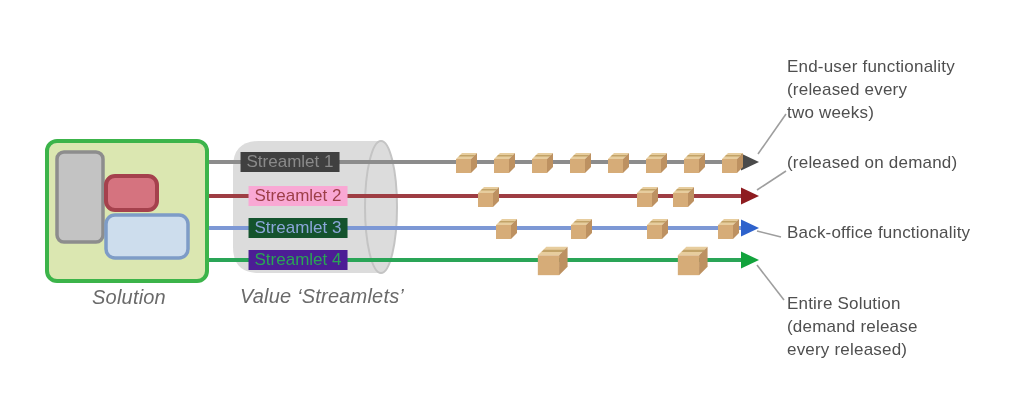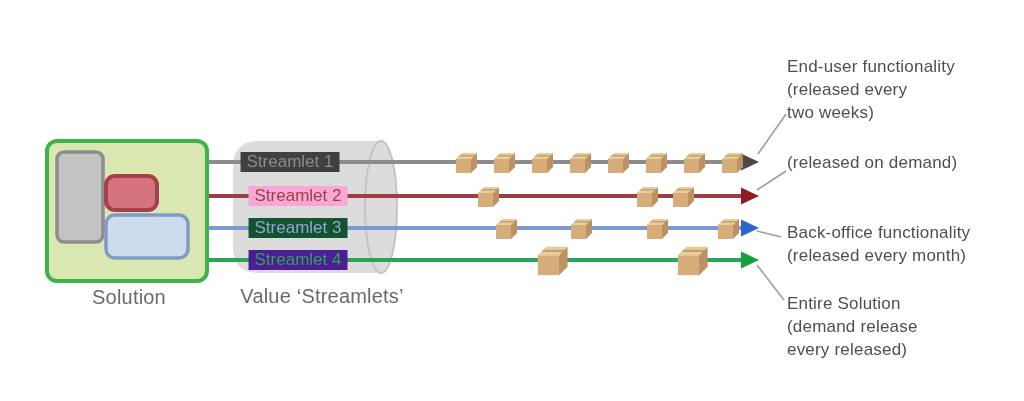--- a/index.html
+++ b/index.html
@@ -9,20 +9,21 @@
   }
   svg.scene{position:absolute;left:0;top:0;}
   .txt{position:absolute;white-space:nowrap;}
   .streamlet-label{
     font-size:17px;line-height:20px;padding:0 6px;
     transform:translateX(-50%);font-weight:400;
   }
   .caption{
     font-size:20px;color:#6a6a6a;transform:translateX(-50%);
     letter-spacing:0.2px;
+    font-style:italic;
   }
   .ann{
     position:absolute;left:787px;font-size:17px;line-height:23px;
     color:#4f4f4f;letter-spacing:0.2px;
   }
 </style>
 </head>
 <body>
 
 <div class="canvas">
@@ -97,21 +98,20 @@
   <div class="ann" style="top:55px">
     <div>End-user functionality</div>
     <div>(released every</div>
     <div>two weeks)</div>
   </div>
   <div class="ann" style="top:151px">
     <div>(released on demand)</div>
   </div>
   <div class="ann" style="top:221px">
     <div>Back-office functionality</div>
-    <div>(released every month)</div>
   </div>
   <div class="ann" style="top:292px">
     <div>Entire Solution</div>
     <div>(demand release</div>
     <div>every released)</div>
   </div>
 
 </div>
 
 </body></html>

